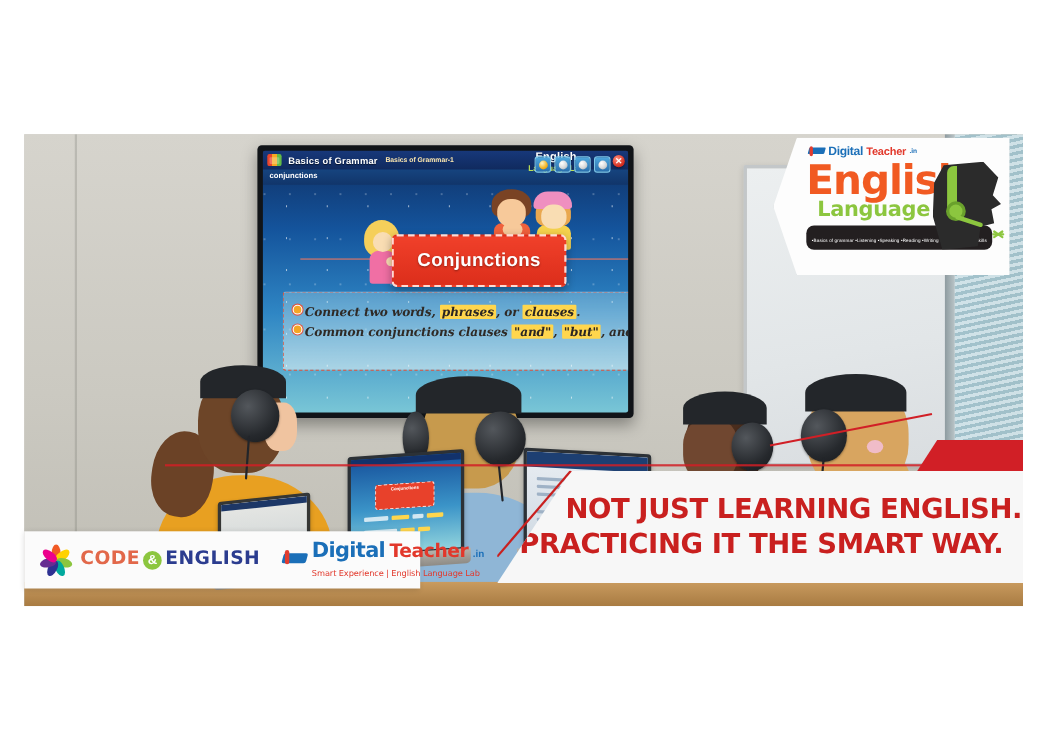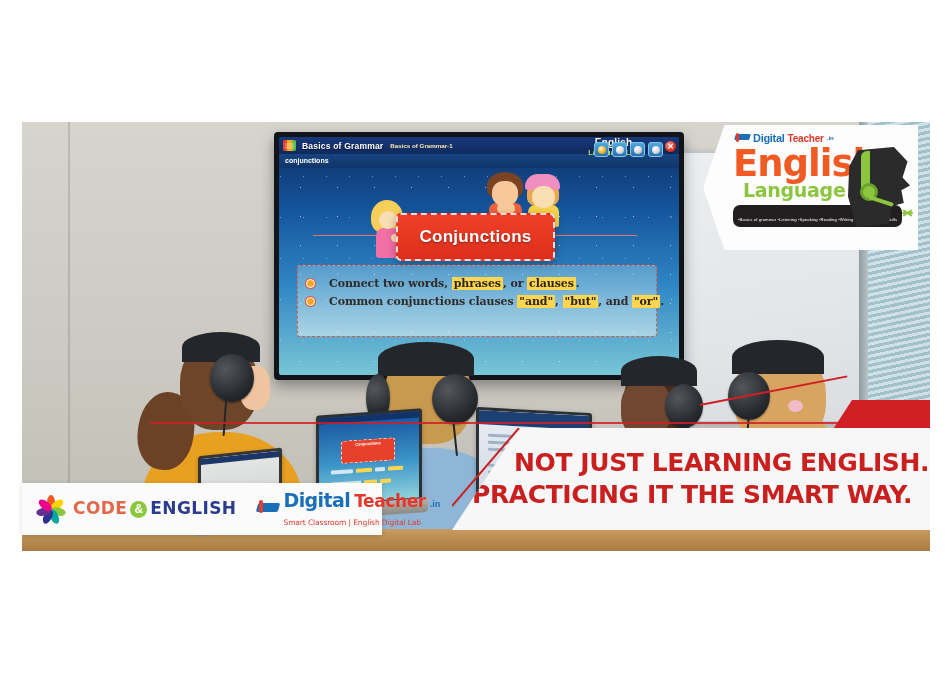--- a/index.html
+++ b/index.html
@@ -26,23 +26,23 @@
     box-shadow:0 2px 6px rgba(0,0,0,.12);}
 
   
   .blinds{position:absolute;right:0;top:0;width:62px;height:330px;
     background:repeating-linear-gradient(168deg,#cfe2e8 0px,#cfe2e8 3px,#9fc0ca 3px,#9fc0ca 6px);
     opacity:.95;}
   .blinds-frame{position:absolute;right:62px;top:0;width:9px;height:330px;
     background:linear-gradient(90deg,#8e9ba0,#b9c4c7);}
 
   
-  .tv{position:absolute;left:212px;top:10px;width:410px;height:248px;
+  .tv{position:absolute;left:212px;top:10px;width:342px;height:248px;
     background:#111418;border-radius:4px;padding:5px;box-sizing:border-box;
-    box-shadow:0 6px 14px rgba(0,0,0,.35);margin-left:40px;}
+    box-shadow:0 6px 14px rgba(0,0,0,.35);}
   .tv-screen{position:relative;width:100%;height:100%;overflow:hidden;border-radius:2px;
     background:linear-gradient(180deg,#0f2e63 0%,#14549c 30%,#2f86c4 62%,#79c6d6 100%);}
 
   
   .stars{position:absolute;inset:0;
     background-image:
       radial-gradient(circle,rgba(255,255,255,.85) 0.6px,transparent 0.9px),
       radial-gradient(circle,rgba(255,255,255,.55) 0.5px,transparent 0.8px);
     background-size:37px 29px, 23px 41px;
     background-position:3px 7px, 13px 19px;opacity:.75;}
@@ -123,21 +123,21 @@
     text-shadow:0 1px 2px rgba(0,0,0,.4);}
   .card-line{position:absolute;top:98px;height:1px;background:rgba(255,120,90,.9);z-index:2;}
   .card-line.cl{left:34px;width:84px;}
   .card-line.cr{left:272px;width:86px;}
 
   
   .bullets{position:absolute;left:18px;top:128px;width:360px;height:72px;z-index:5;
     border:1px dashed #e0553f;border-radius:3px;
     background:linear-gradient(180deg,rgba(175,220,232,.35),rgba(236,246,248,.55));
     padding:6px 8px;box-sizing:border-box;}
-  .b-row{display:flex;align-items:center;gap:14px;margin-top:5px;}
+  .b-row{display:flex;gap:2px;margin-top:5px;font-style:italic;}
   .b-dot{width:7px;height:7px;border-radius:50%;background:#f5a623;
     border:1.5px solid #ffffff;box-shadow:0 0 0 1px #e0553f;flex:0 0 auto;}
   .b-txt{font-family:"DejaVu Serif",serif;font-size:11px;font-weight:bold;color:#2f2a26;
     letter-spacing:-.1px;white-space:nowrap;}
   .hl{background:#ffd64d;padding:0 2px;border-radius:1px;color:#2b2623;}
 
   
   .student{position:absolute;}
   .torso{position:absolute;border-radius:48% 48% 10% 10%/55% 55% 10% 10%;}
   .head{position:absolute;border-radius:48% 48% 42% 42%;}
@@ -571,18 +571,18 @@
       <span class="dt-cap">
         <span class="mort"></span>
           <span class="tas"></span>
       </span>
       <span class="dt-text">
         <span class="dt-row">
           <span class="dt-big-d">Digital</span>
           <span class="dt-big-t">Teacher</span>
           <span class="dt-big-in">.in</span>
         </span>
-        <span class="dt-sub">Smart Classroom | English Digital Lab</span>
+        <span class="dt-sub">Smart Experience | English Language Lab</span>
       </span>
     </div>
   </div>
 
 </div>
 
 </body></html>

